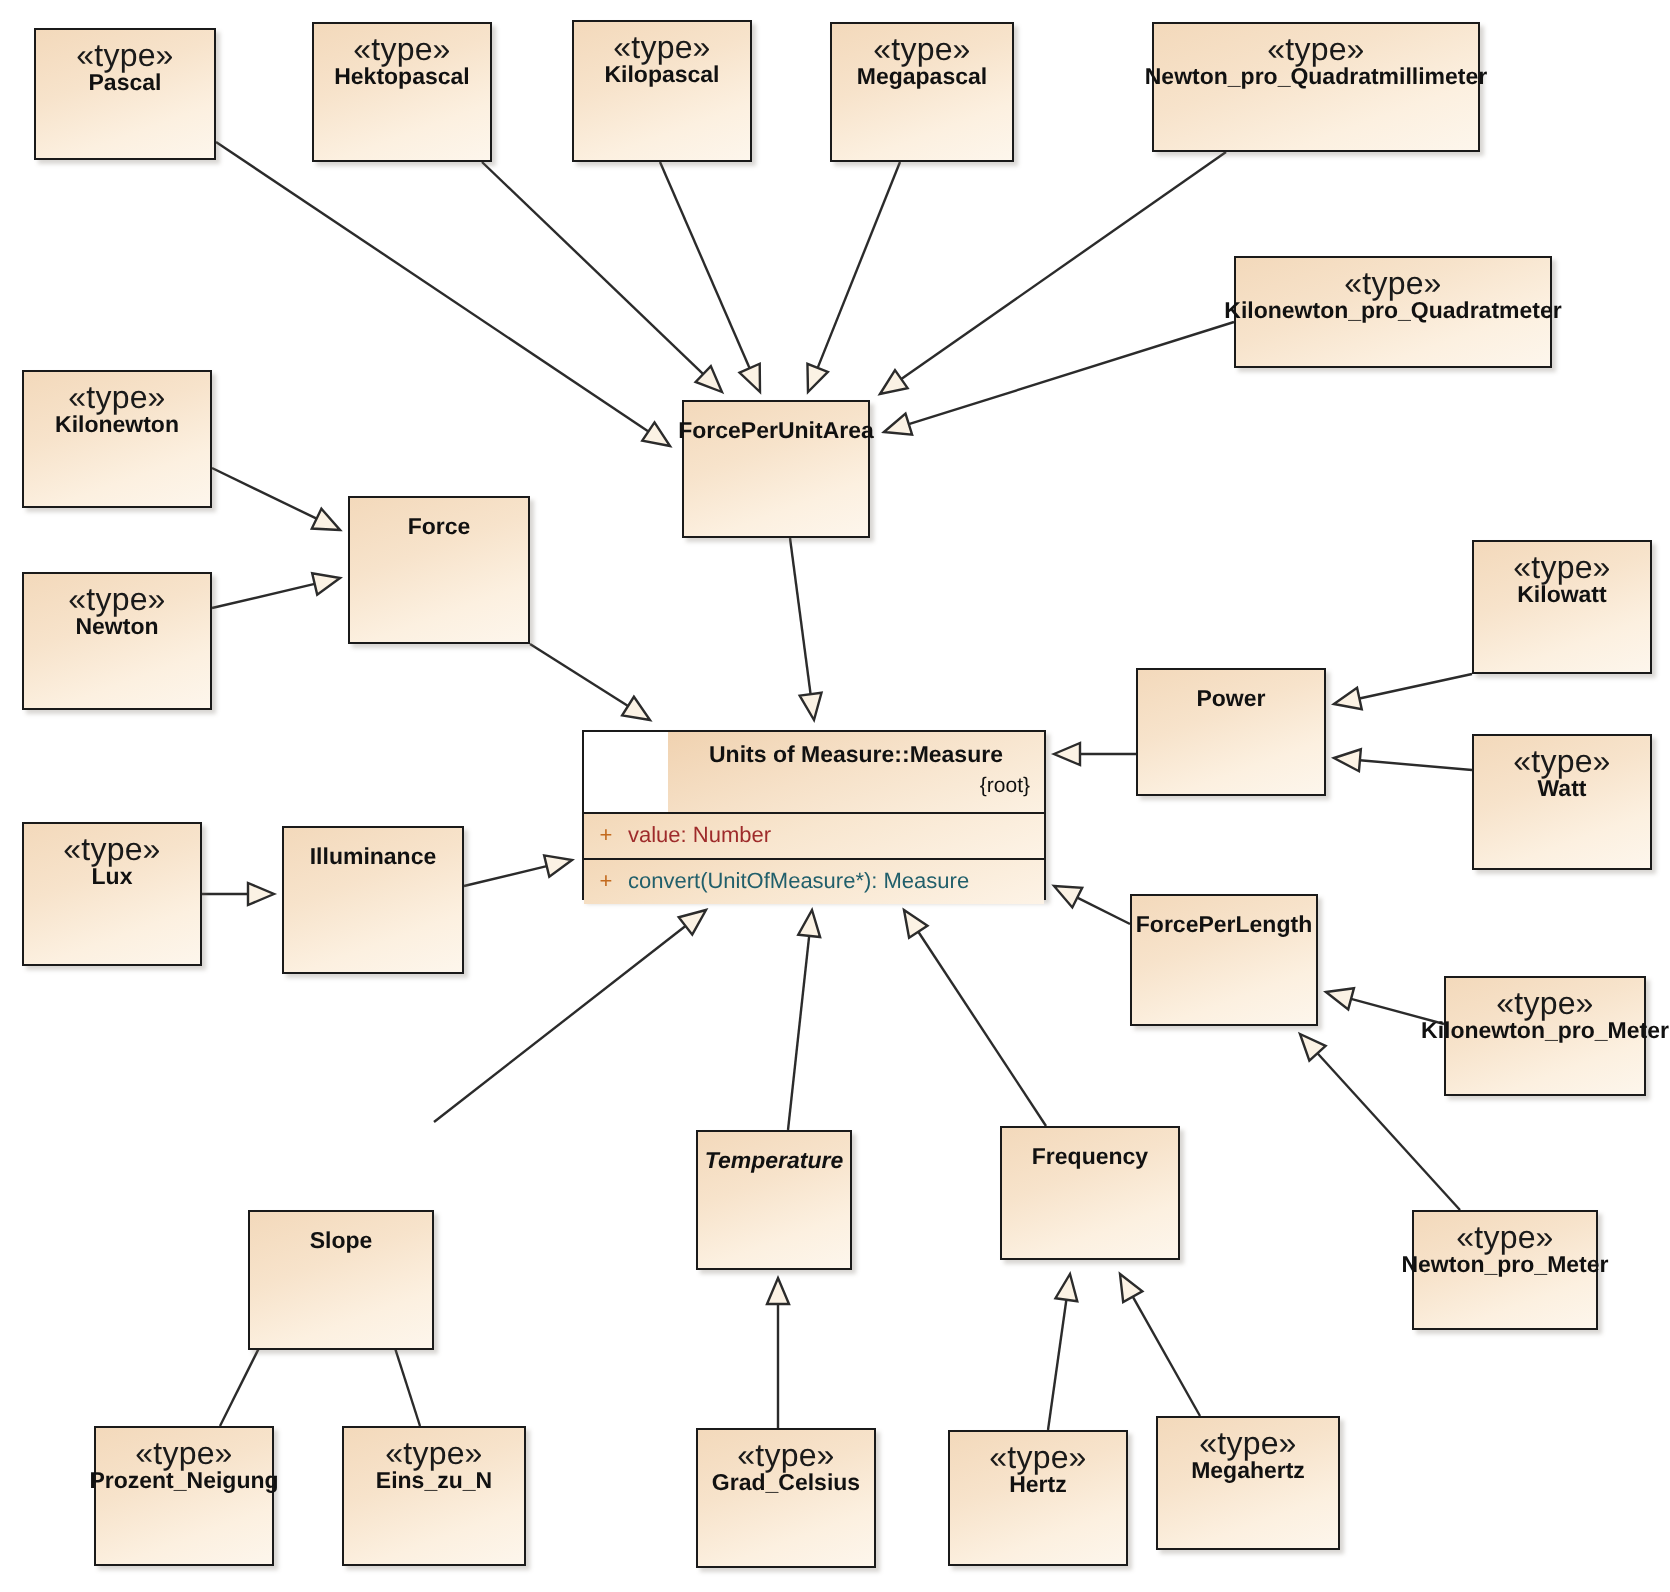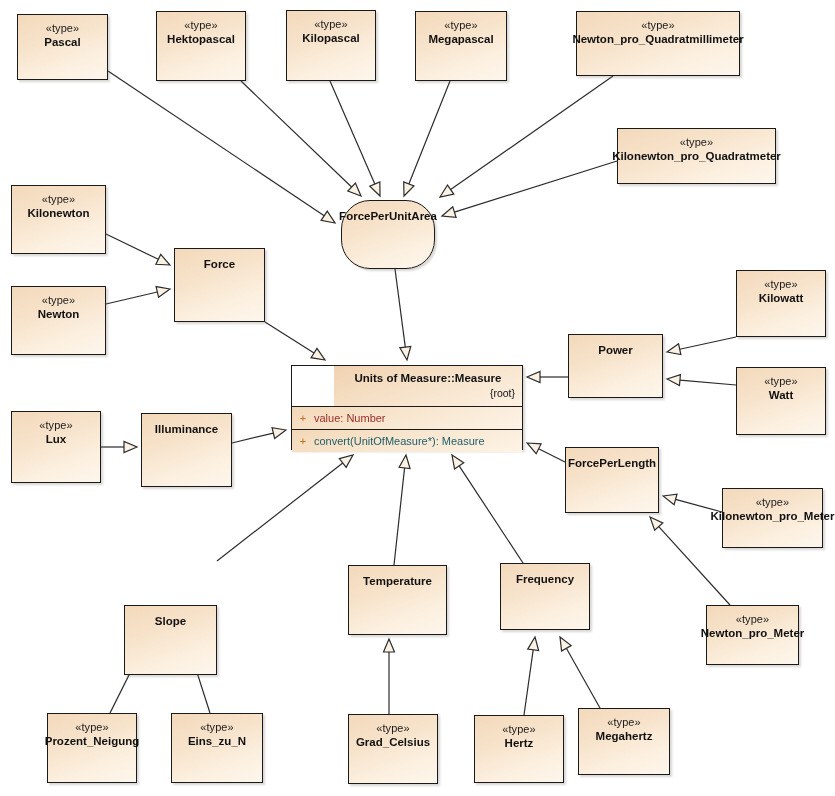--- a/index.html
+++ b/index.html
@@ -6,21 +6,21 @@
   body{width:835px;height:796px;overflow:hidden;
        font-family:"Liberation Sans","DejaVu Sans",sans-serif;}
   #diagram{position:relative;width:835px;height:796px;background:#ffffff;}
   svg.layer{position:absolute;left:0;top:0;width:835px;height:796px;}
   svg.links{z-index:1;}
   .node{position:absolute;z-index:2;box-sizing:border-box;
         border:1.3px solid #1a1a1a;
         background:linear-gradient(160deg,#f3d9bb 0%,#f7e3cb 38%,#fcf0e0 72%,#fdf6ec 100%);
         box-shadow:2px 2px 2px rgba(120,110,100,0.28);
         display:flex;flex-direction:column;align-items:center;}
-  .node .stereo{font-size:11px;color:#1a1a1a;line-height:13px;margin-top:7px;
+  .node .stereo{font-size:16px;color:#1a1a1a;line-height:13px;margin-top:7px;
                 letter-spacing:.1px;}
   .node .nname{font-size:11.5px;font-weight:bold;color:#111;line-height:14px;
                text-align:left;padding:0 4px;white-space:nowrap;}
   .plain .nname{margin-top:8px;}
   
   #measure{position:absolute;z-index:3;box-sizing:border-box;
            border:1.3px solid #1a1a1a;
            box-shadow:2px 2px 2px rgba(120,110,100,0.28);
            display:flex;flex-direction:column;}
   #measure .mhead{flex:0 0 auto;height:40px;position:relative;
@@ -139,39 +139,39 @@
       <g>
         <line x1="524" y1="715" x2="533.1846300403913" y2="649.8726233499528" stroke="#2b2b2b" stroke-width="1.2"></line>
         <polygon points="535,637 538.6307399192175,650.6406644867104 527.7385201615651,649.1045822131953" fill="#fbf2e4" stroke="#2b2b2b" stroke-width="1.2" stroke-linejoin="miter"></polygon>
       </g>
       <g>
         <line x1="600" y1="708" x2="566.3809685412301" y2="648.3262191606834" stroke="#2b2b2b" stroke-width="1.2"></line>
         <polygon points="560,637 571.172830493827,645.6265786240092 561.5891065886333,651.0258596973576" fill="#fbf2e4" stroke="#2b2b2b" stroke-width="1.2" stroke-linejoin="miter"></polygon>
       </g>
     </svg>
   <div id="nodes">
-      <div class="node plain" style="left: 341px; top: 200px; width: 94px; height: 69px; border-radius: 29px;">
+      <div class="node plain" style="left: 341px; top: 200px; width: 94px; height: 69px;">
         <div class="nname">ForcePerUnitArea</div>
       </div>
       <div class="node plain" style="left: 174px; top: 248px; width: 91px; height: 74px;">
         <div class="nname">Force</div>
       </div>
       <div class="node plain" style="left: 141px; top: 413px; width: 91px; height: 74px;">
         <div class="nname">Illuminance</div>
       </div>
       <div class="node plain" style="left: 568px; top: 334px; width: 95px; height: 64px;">
         <div class="nname">Power</div>
       </div>
       <div class="node plain" style="left: 565px; top: 447px; width: 94px; height: 66px;">
         <div class="nname">ForcePerLength</div>
       </div>
       <div class="node plain" style="left: 124px; top: 561px; width: 93px; height: 70px; margin-top: 44px;">
         <div class="nname">Slope</div>
       </div>
-      <div class="node plain" style="left: 348px; top: 565px; width: 99px; height: 70px;">
+      <div class="node plain" style="left: 348px; top: 565px; width: 78px; height: 70px; font-style: italic;">
         <div class="nname">Temperature</div>
       </div>
       <div class="node plain" style="left: 500px; top: 563px; width: 90px; height: 67px;">
         <div class="nname">Frequency</div>
       </div>
       <div class="node typed" style="left: 17px; top: 14px; width: 91px; height: 66px;">
         <div class="stereo">«type»</div>
         <div class="nname">Pascal</div>
       </div>
       <div class="node typed" style="left: 156px; top: 11px; width: 90px; height: 70px;">

